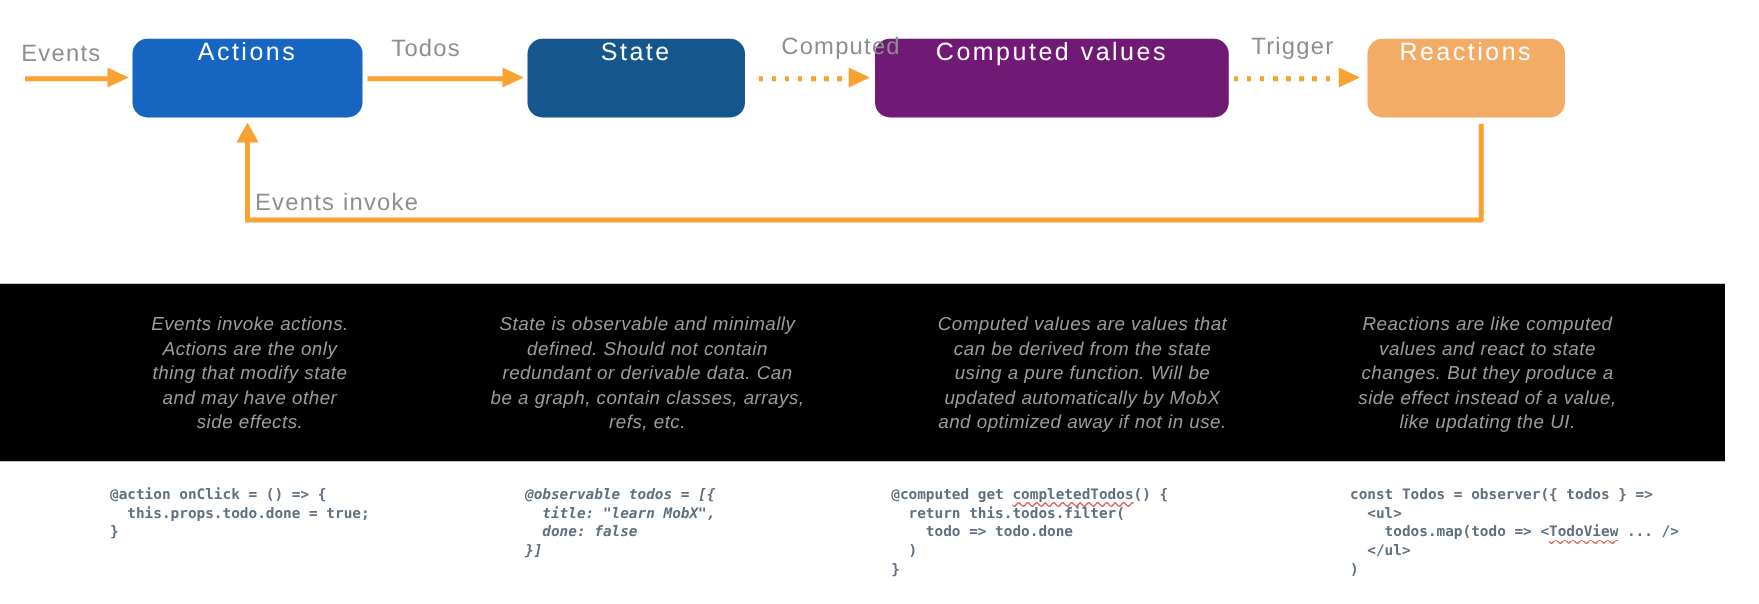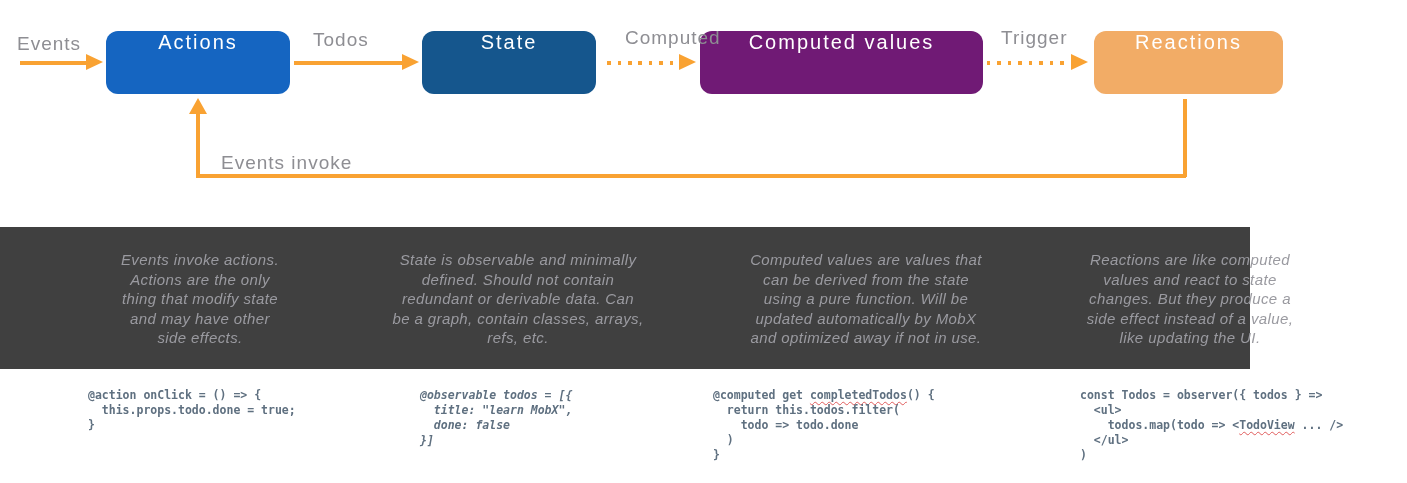--- a/index.html
+++ b/index.html
@@ -12,21 +12,21 @@
   
   .diagram { position:absolute; left:0; top:0; width:1407px; height:228px; }
   .node {
     position:absolute; top:31px; height:63px; border-radius:12px;
     display:flex; align-items:flex-start; justify-content:center;
     color:#ffffff; font-size:20px; font-weight:400; letter-spacing:2px;
   }
   .node-actions   { left:106px;  width:184px; background:#1565C1; }
   .node-state     { left:422px;  width:174px; background:#15568D; }
   .node-computed  { left:700px;  width:283px; background:#701a75; }
-  .node-reactions { left:1094px; width:189px; background:#F2AC66; }
+  .node-reactions { left:1094px; width:158px; background:#F2AC66; }
 
   .edge-label {
     position:absolute; color:#8E8E93; font-size:19px; letter-spacing:1px;
     font-weight:300;
   }
   .line-solid  { position:absolute; height:3.5px; background:#F9A232; }
   .line-dotted {
     position:absolute; height:3.5px;
     background:repeating-linear-gradient(90deg,#F9A232 0 3.5px,transparent 3.5px 10.5px);
   }
@@ -36,21 +36,21 @@
     border-left:17px solid #F9A232;
   }
   .head-up {
     position:absolute; width:0; height:0;
     border-left:9px solid transparent; border-right:9px solid transparent;
     border-bottom:16px solid #F9A232;
   }
   .fb-vert { position:absolute; width:3.5px; background:#F9A232; }
 
   
-  .band { position:absolute; left:0; top:227px; width:1250px; height:142px; background:#404040; }
+  .band { position:absolute; left:0; top:227px; width:1380px; height:142px; background:#000000; }
   .desc {
     position:absolute; top:23px; width:320px;
     color:#9A9AA0; font-size:15px; line-height:19.5px;
     font-style:italic; font-weight:300; letter-spacing:0.4px;
     text-align:center; white-space:pre-line;
   }
   .desc-0 { left:40px; }
   .desc-1 { left:358px; }
   .desc-2 { left:706px; }
   .desc-3 { left:1030px; }
@@ -107,21 +107,21 @@
     <div class="head-right" style="left:679px;top:54px"></div>
 
     <div class="edge-label" style="left:1001px;top:27px">Trigger</div>
     <div class="line-dotted" style="left:987px;top:61px;width:86px"></div>
     <div class="head-right" style="left:1071px;top:54px"></div>
 
     <div class="fb-vert" style="left:1183px;top:99px;height:78px"></div>
     <div class="line-solid" style="left:196px;top:174px;width:990px"></div>
     <div class="fb-vert" style="left:196px;top:113px;height:64px"></div>
     <div class="head-up" style="left:189px;top:98px"></div>
-    <div class="edge-label" style="left:221px;top:152px">Events invoke</div>
+    <div class="edge-label" style="left:204px;top:152px">Events invoke</div>
   </div>
 
   <div class="band">
     <div class="desc desc-0">Events invoke actions.
 Actions are the only
 thing that modify state
 and may have other
 side effects.</div>
     <div class="desc desc-1">State is observable and minimally
 defined. Should not contain

